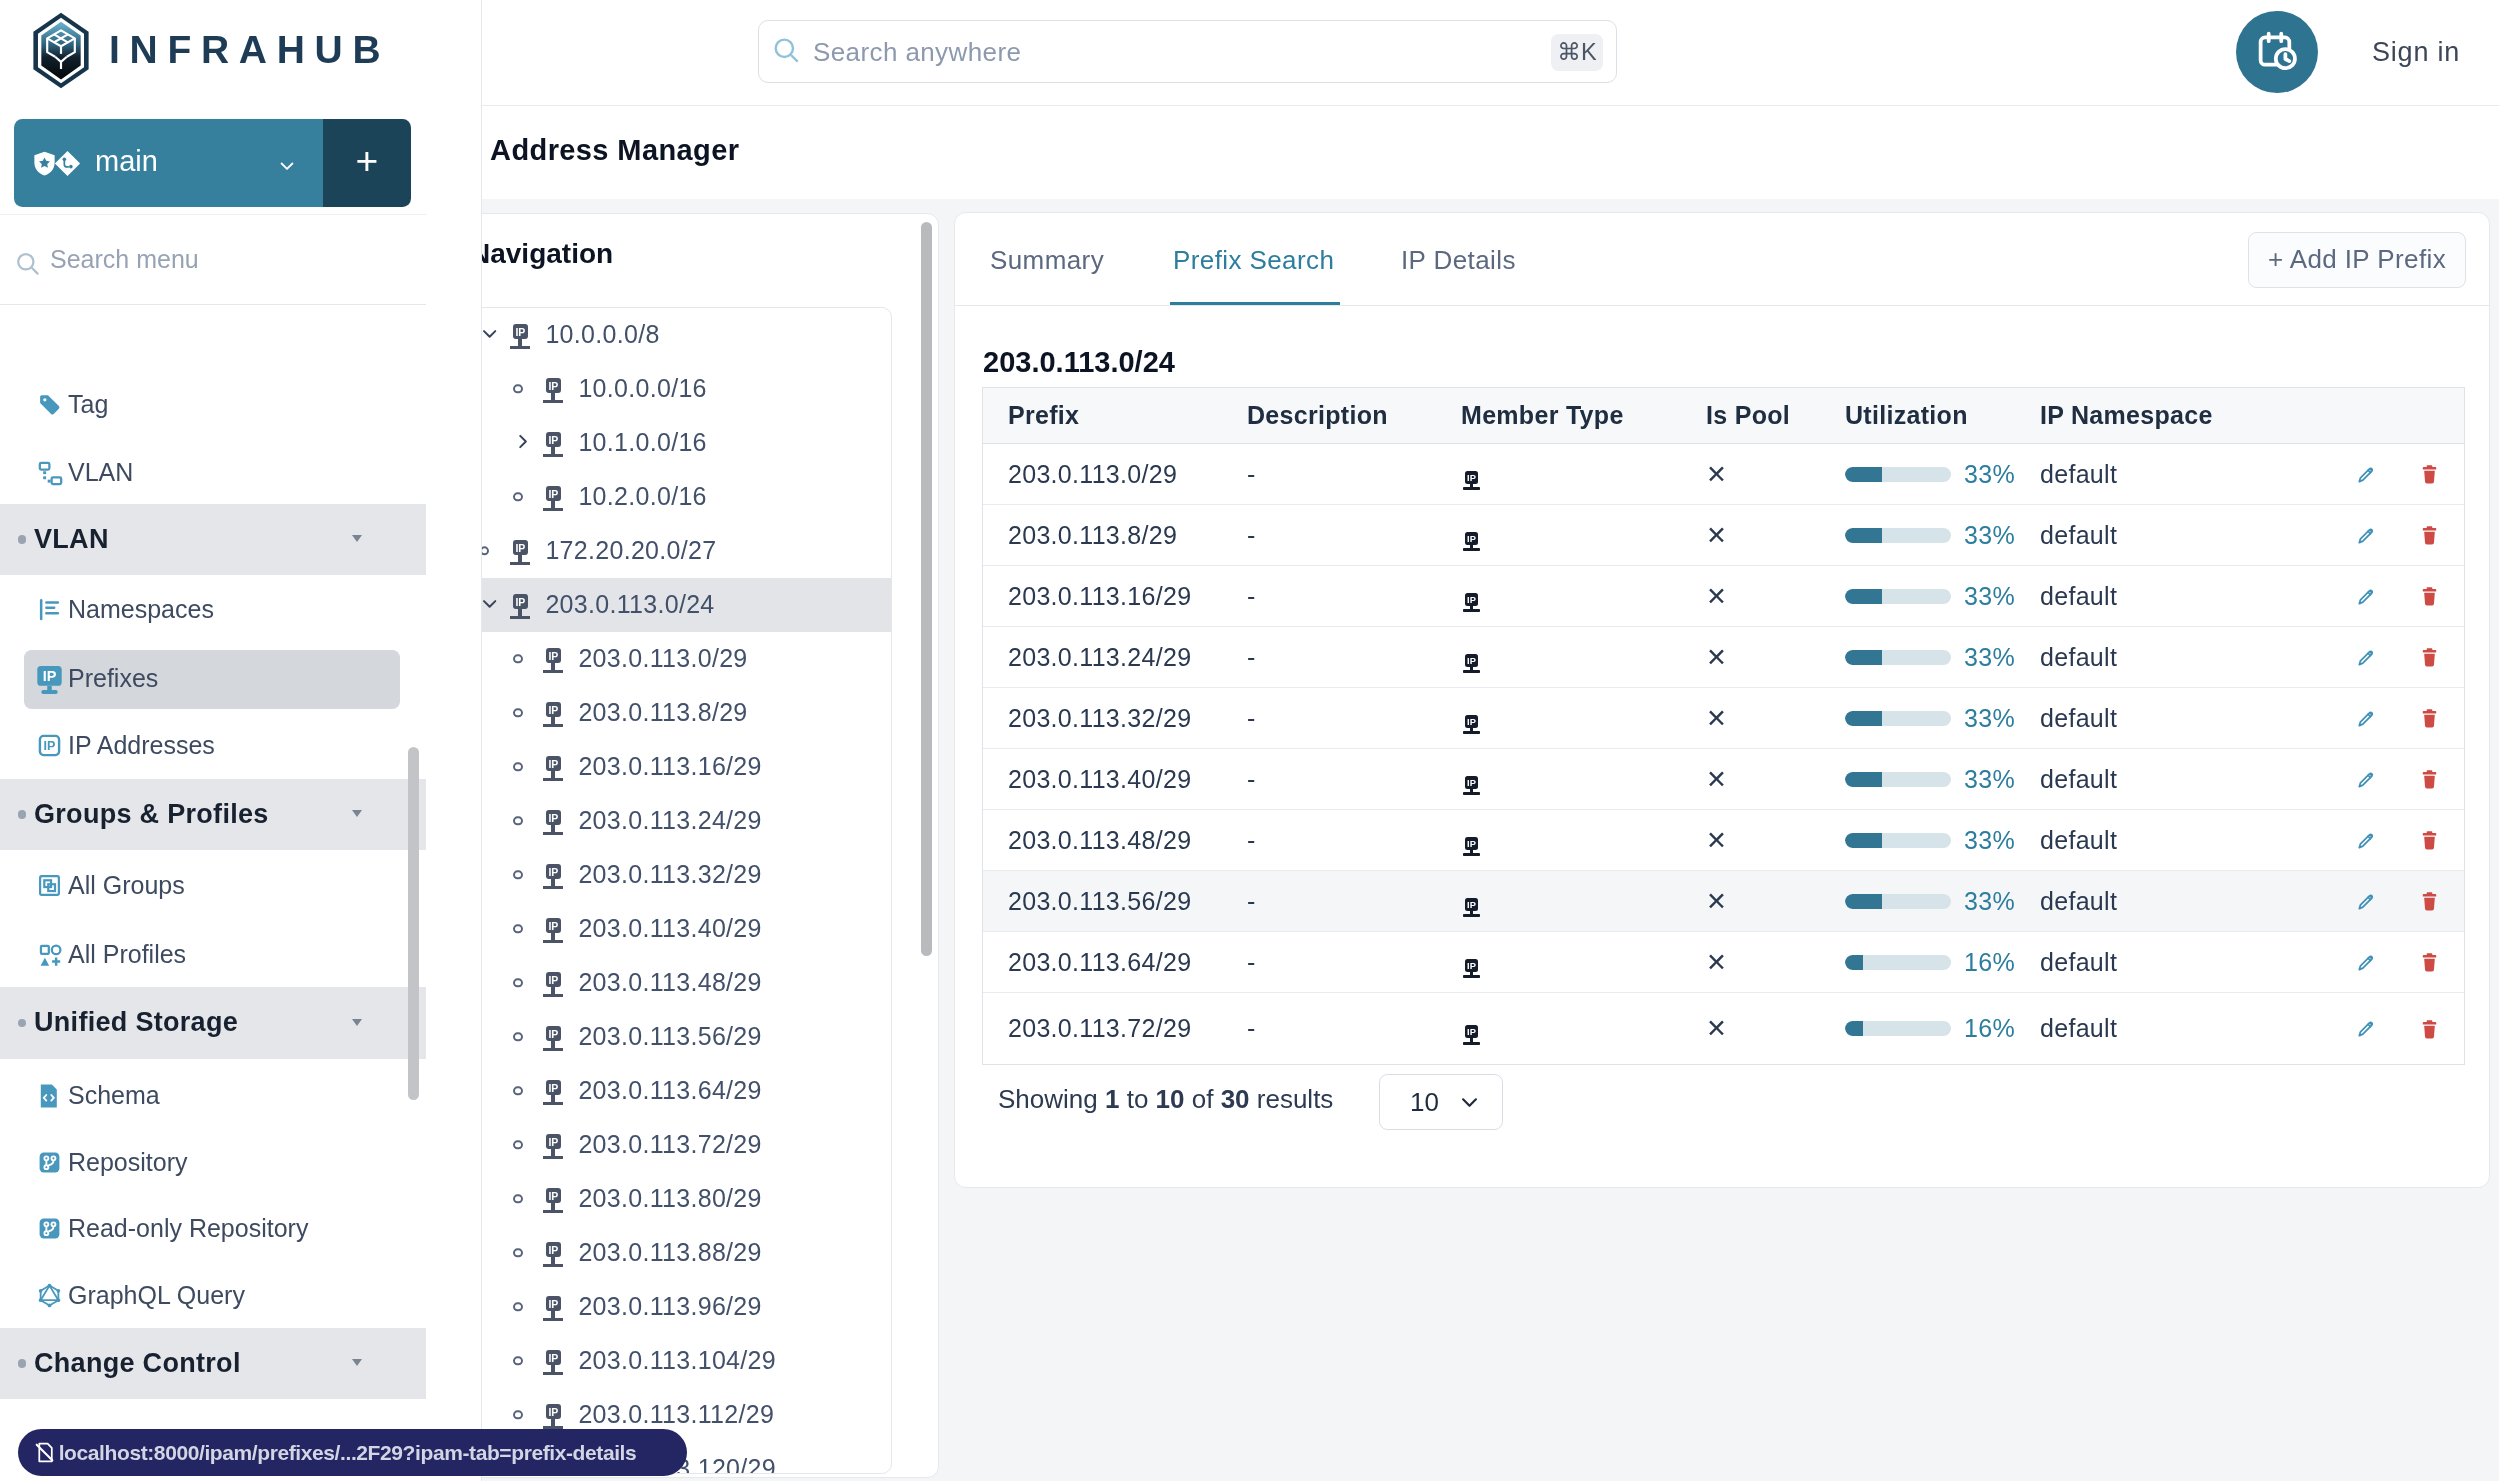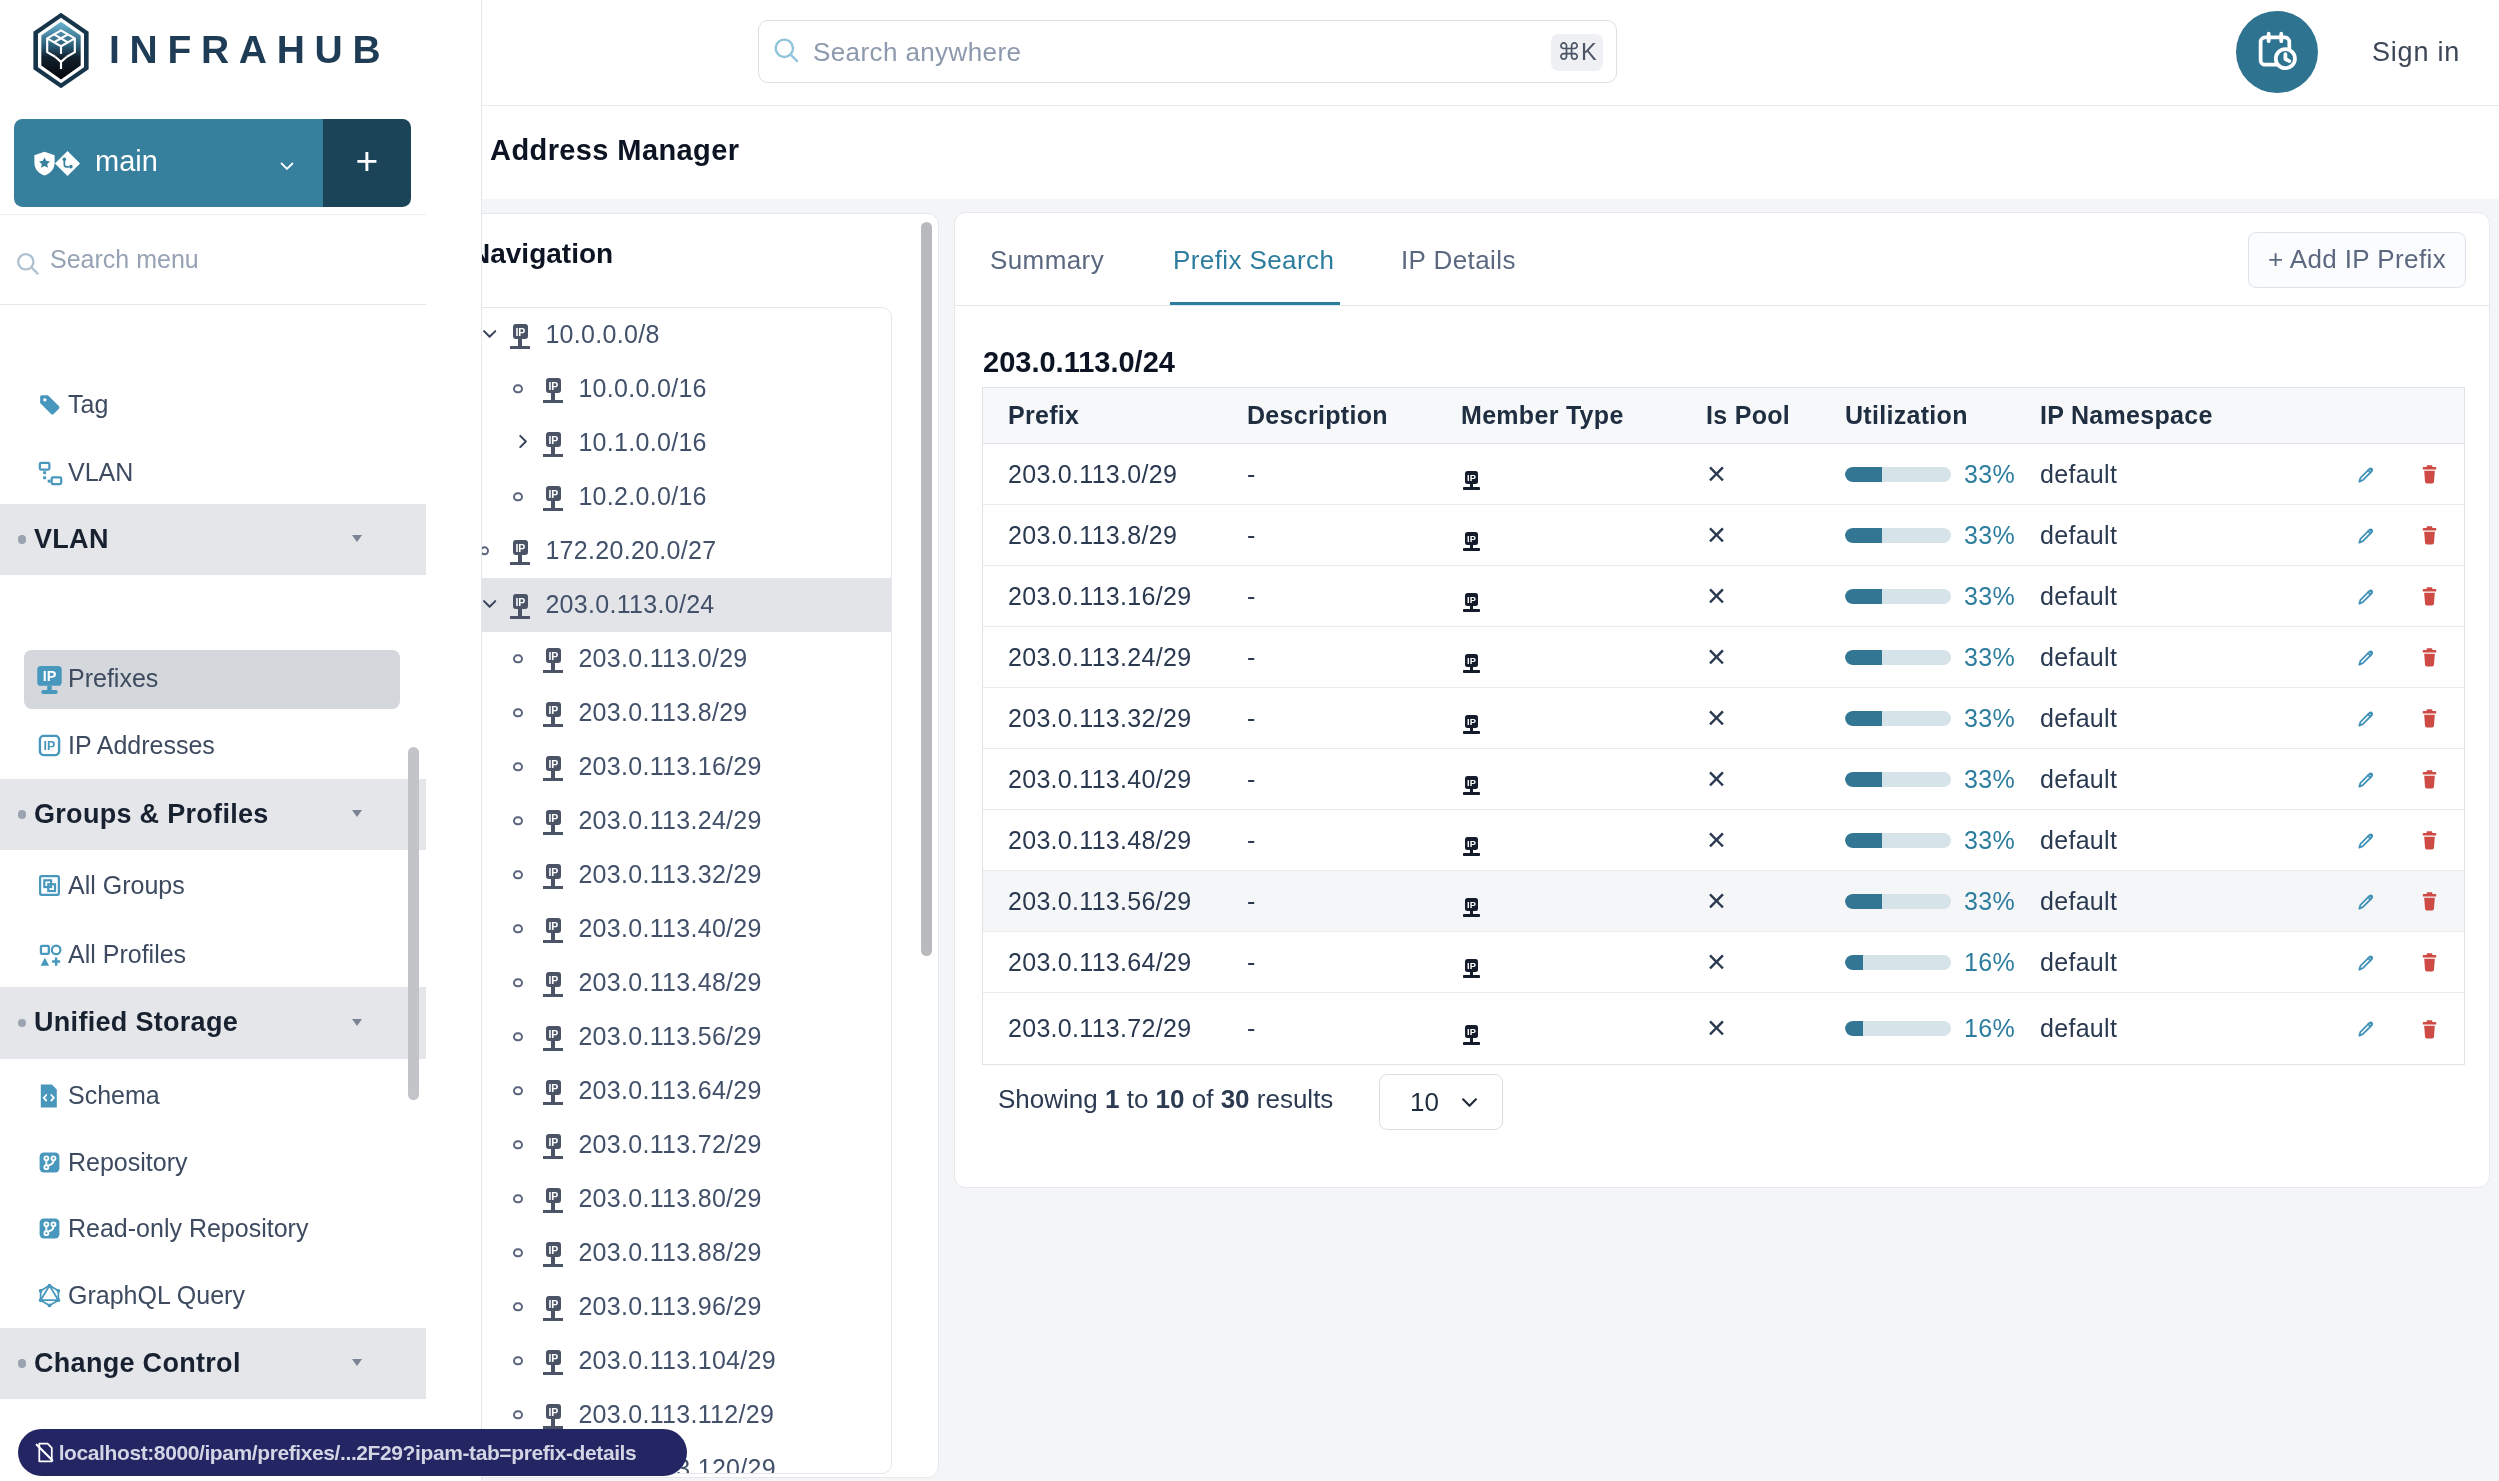--- a/index.html
+++ b/index.html
@@ -581,20 +581,29 @@
             <rect x="5.5" y="14.5" width="2.6" height="2.6"></rect>
             <rect x="9.5" y="17.5" width="2.6" height="2.6"></rect>
           </g>
         </svg></span>
       <span class="lb">VLAN</span>
     </div>
   <div class="mhead" style="top:504px;height:71px;">
       <span class="dot"></span>
       <span class="lb">VLAN</span>
       <span class="tri"></span>
+    </div>
+  <div class="mitem" style="top:576px">
+      <span class="ic"><svg width="25" height="25" viewBox="0 0 24 24" fill="none" stroke="#4897bc" stroke-width="2.4" stroke-linecap="round">
+          <path d="M4 3 V21"></path>
+          <path d="M9 5.2 H20"></path>
+          <path d="M9 10.4 H16.5"></path>
+          <path d="M9 15.6 H20"></path>
+        </svg></span>
+      <span class="lb">Namespaces</span>
     </div>
   <div class="mitem" style="top:645px">
       <span class="ic"><svg width="25" height="28" viewBox="0 0 27 31">
           <rect x="0" y="0" width="27" height="22" rx="4" fill="#4897bc"></rect>
           <text x="13.5" y="16.5" font-size="16" font-weight="bold" fill="#fff" text-anchor="middle">IP</text>
           <rect x="11" y="22" width="5" height="5" fill="#4897bc"></rect>
           <rect x="4.5" y="26.5" width="18" height="4.5" rx="2" fill="#4897bc"></rect>
         </svg></span>
       <span class="lb">Prefixes</span>
     </div>

